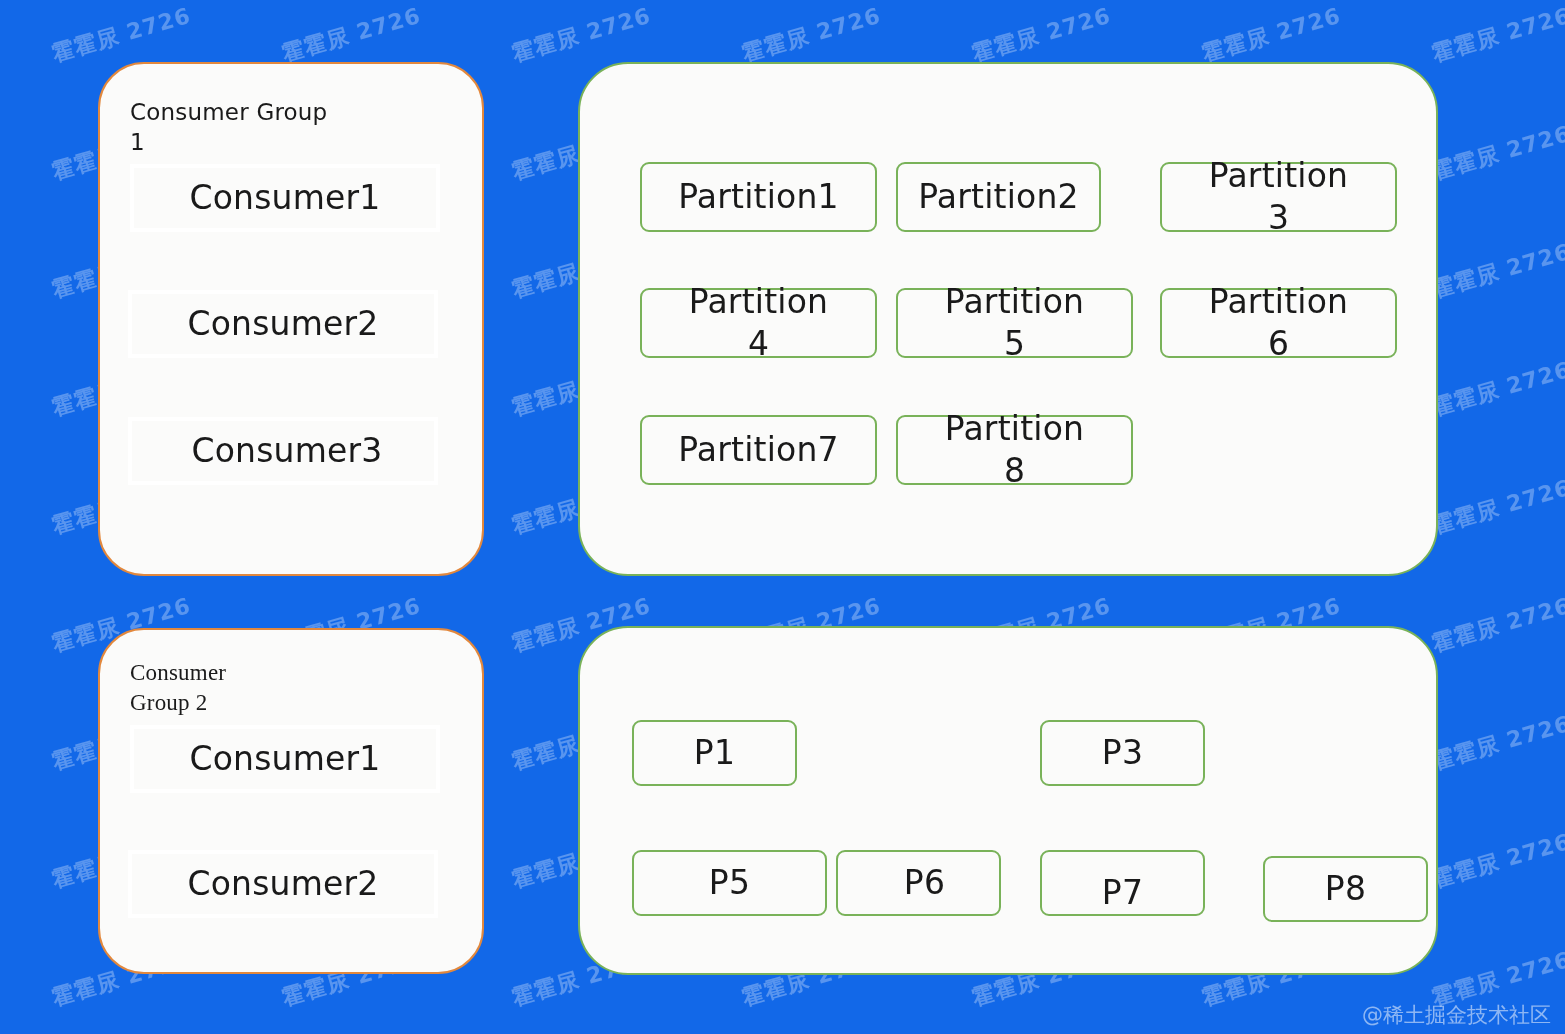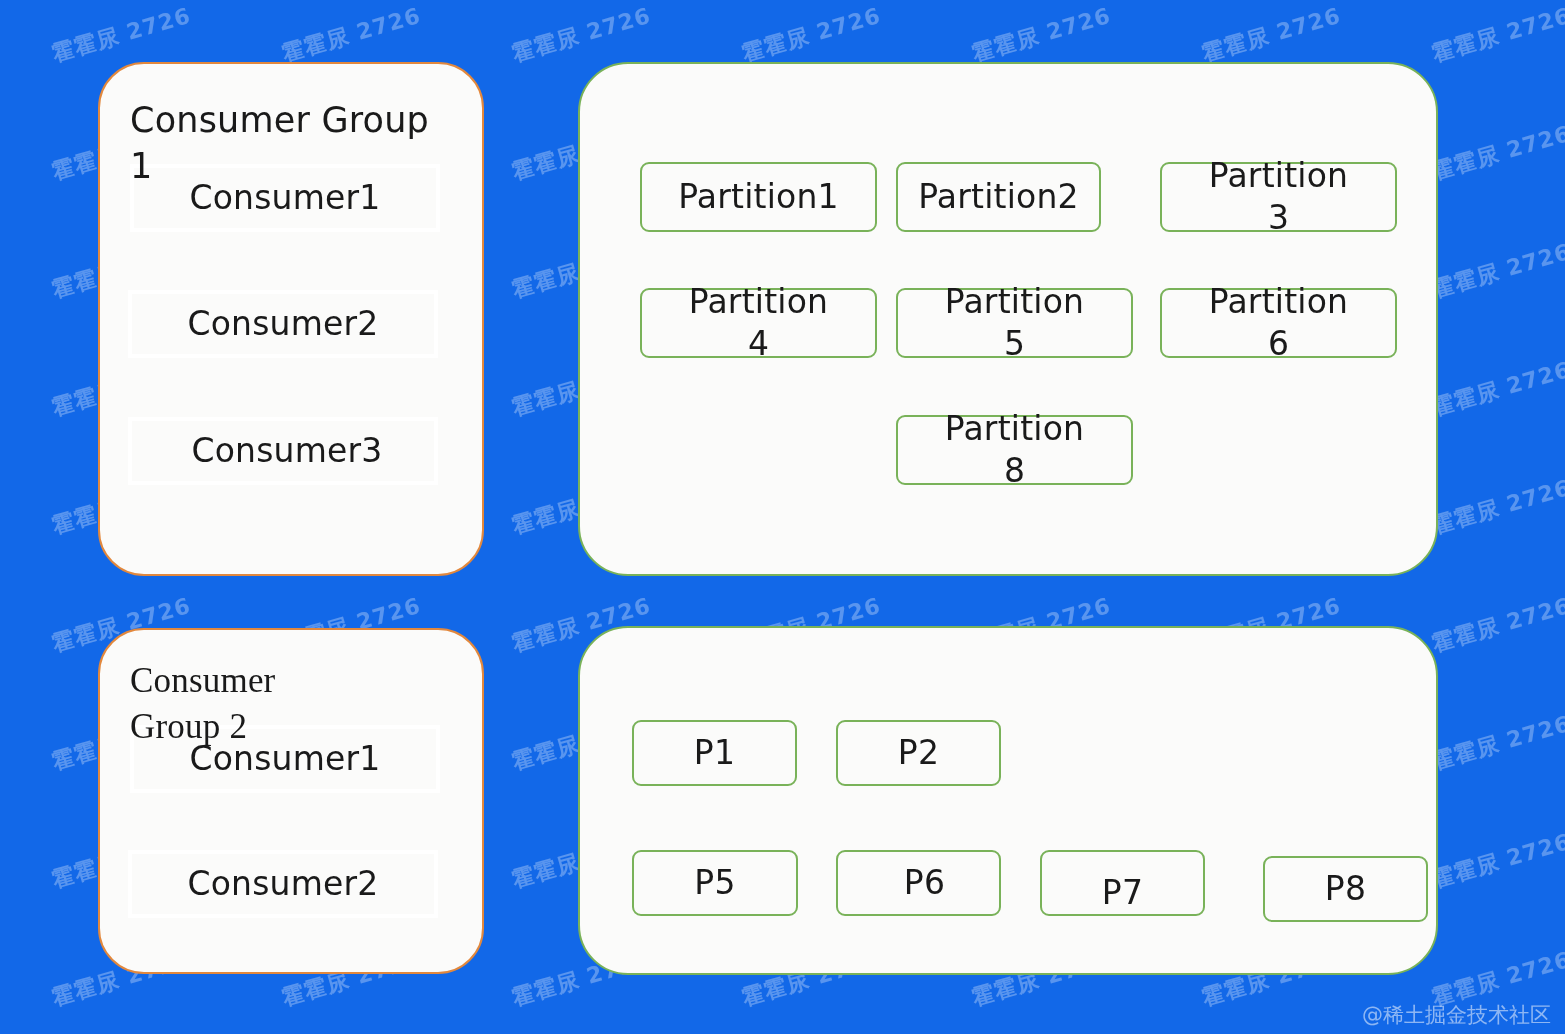--- a/index.html
+++ b/index.html
@@ -46,21 +46,21 @@
     border-radius: 46px;
   }
   .panel-green {
     border: 2px solid #79b259;
     border-radius: 50px;
   }
 
   
   .group-title {
     position: absolute;
-    font-size: 35px;
+    font-size: 23px;
     color: #1a1a1a;
     line-height: 1.30;
     letter-spacing: 0.2px;
     z-index: 14;
     font-weight: 400;
   }
 
   
   .box {
     position: absolute;
@@ -207,20 +207,23 @@
   <div class="box box-partition overflowing" style="left:640px; top:288px; width:237px; height:70px;">
     <span class="txt" style="width:150px; margin:0 auto;">Partition<br>4</span>
   </div>
   <div class="box box-partition overflowing" style="left:896px; top:288px; width:237px; height:70px;">
     <span class="txt" style="width:150px; margin:0 auto;">Partition<br>5</span>
   </div>
   <div class="box box-partition overflowing" style="left:1160px; top:288px; width:237px; height:70px;">
     <span class="txt" style="width:150px; margin:0 auto;">Partition<br>6</span>
   </div>
 
+  <div class="box box-partition overflowing" style="left:640px; top:415px; width:237px; height:70px;">
+    <span class="txt">Partition7</span>
+  </div>
   <div class="box box-partition overflowing" style="left:896px; top:415px; width:237px; height:70px;">
     <span class="txt" style="width:150px; margin:0 auto;">Partition<br>8</span>
   </div>
 
   <div class="panel panel-orange" style="left:98px; top:628px; width:386px; height:346px;"></div>
 
   <div class="group-title" style="left:130px; top:658px; width:230px;font-family:Liberation Serif, serif;">Consumer<br>Group 2</div>
 
   <div class="box box-consumer" style="left:130px; top:725px; width:310px; height:68px;">
     <span class="txt">Consumer1</span>
@@ -228,25 +231,25 @@
 
   <div class="box box-consumer" style="left:128px; top:850px; width:310px; height:68px;">
     <span class="txt">Consumer2</span>
   </div>
 
   <div class="panel panel-green" style="left:578px; top:626px; width:860px; height:349px;"></div>
 
   <div class="box box-partition" style="left:632px; top:720px; width:165px; height:66px;">
     <span class="txt">P1</span>
   </div>
-  <div class="box box-partition" style="left:836px; top:720px; width:165px; height:66px;">
-    <span class="txt">P2</span>
-  </div>
-
-  <div class="box box-partition" style="left:632px; top:850px; width:166px; height:66px;">
+  <div class="box box-partition" style="left:1040px; top:720px; width:165px; height:66px;">
+    <span class="txt">P3</span>
+  </div>
+
+  <div class="box box-partition" style="left:632px; top:850px; width:195px; height:66px;">
     <span class="txt">P5</span>
   </div>
   <div class="box box-partition" style="left:836px; top:850px; width:165px; height:66px;padding-left:12px;">
     <span class="txt">P6</span>
   </div>
   <div class="box box-partition" style="left:1040px; top:850px; width:165px; height:66px;align-items:flex-end;">
     <span class="txt">P7</span>
   </div>
   <div class="box box-partition" style="left:1237px; top:856px; width:165px; height:66px;margin-left:26px;">
     <span class="txt">P8</span>

